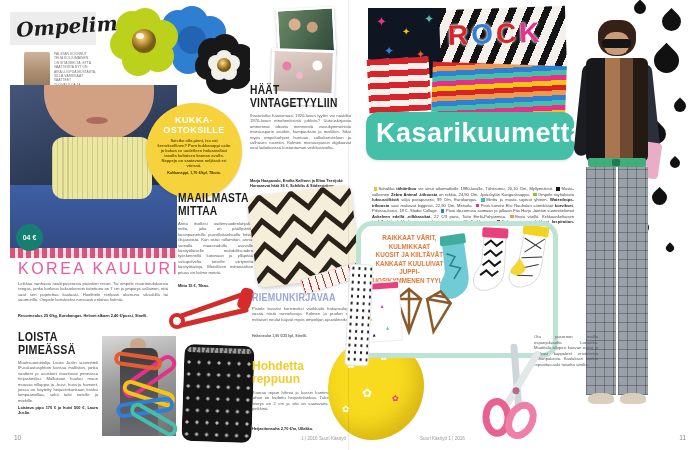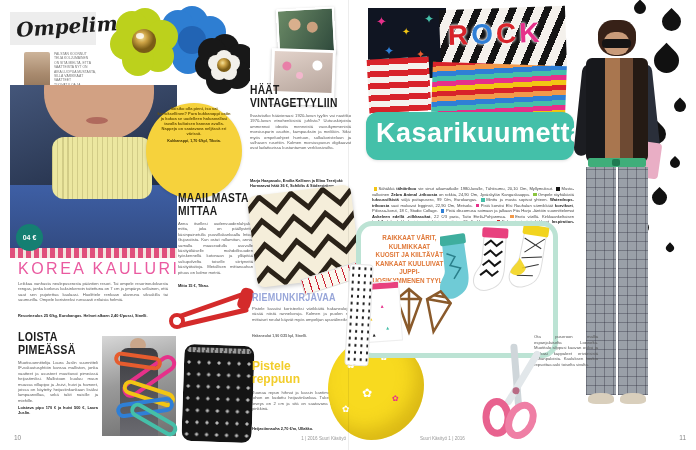--- a/index.html
+++ b/index.html
@@ -198,20 +198,22 @@
   <div class="abs photo-main">
     <div class="abs face"></div>
     <div class="abs lips"></div>
     <div class="abs shoulders"></div>
     <div class="abs collar"></div>
     <div class="abs hem"></div>
   </div>
   <div class="abs badge-teal">04 €</div>
 
   <div class="abs bubble">
+    <div class="bubble-title">KUKKA-
+OSTOKSILLE</div>
     <div class="bubble-body">Saisiko olla pieni, iso vai kerroksellinen? Pura kukkanappi osiin ja kokoa se uudelleen haluamallasi tavalla kultaisen kannan avulla. Nappeja on saatavana neljässä eri värissä.</div>
     <div class="bubble-credit">Kukkanappi, 1,70 €/kpl, Tikota.</div>
   </div>
 
   <div class="abs korea-title">KOREA KAULURI</div>
   <div class="abs body-xs korea-body">Leikkaa vanhasta neulepuserosta pääntien resori. Tai ompele resorineuloksesta rengas, jonka korkeus kaksinkerroin taitettuna on 7 cm ja ympärys sellainen, että saat sen pujotettua kaulaasi. Huolittele renkaan alareuna siksakilla tai saumurilla. Ompele koristeeksi runsaasti erilaisia helmiä.</div>
   <div class="abs credit-xs korea-credit">Resorineulos 25 €/kg, Eurokangas. Helmet alkaen 2,40 €/pussi, Sinelli.</div>
 
   <div class="abs h-cond loista-title">LOISTA
 PIMEÄSSÄ</div>
@@ -279,21 +281,21 @@
       <rect x="6" y="62" width="54" height="11" rx="5.5" stroke="#2f7fd6" stroke-width="4" transform="rotate(-8 33 67)"></rect>
       <rect x="18" y="74" width="48" height="11" rx="5.5" stroke="#45bfa9" stroke-width="4" transform="rotate(30 42 79)"></rect>
       <rect x="4" y="16" width="44" height="10" rx="5" stroke="#e65c2e" stroke-width="4" transform="rotate(8 26 21)"></rect>
     </g>
   </svg>
 
   <div class="abs pouch-black">
     <div class="abs zip"></div>
   </div>
 
-  <div class="abs hohdetta-title">Pistele
+  <div class="abs hohdetta-title">Hohdetta
 reppuun</div>
   <div class="abs body-xs hohdetta-body">Tuunaa repun hihnat ja kassin kantimet nauhasta, johon on kudottu heijastinlankaa. Tukevan nauhan leveys on 2 cm ja sitä on saatavana mustana ja pinkkinä.</div>
   <div class="abs credit-xs hohdetta-credit">Heijastinnauha 2,70 €/m, Ullakko.</div>
 
   <div class="abs scarf">
     <span style="left:18px;top:20px;font-size:11px">✿</span>
     <span style="left:52px;top:14px;font-size:9px">✿</span>
     <span style="left:34px;top:48px;font-size:12px">✿</span>
     <span style="left:64px;top:56px;font-size:8px;color:#e6308a">✿</span>
     <span style="left:14px;top:66px;font-size:9px">✿</span>

